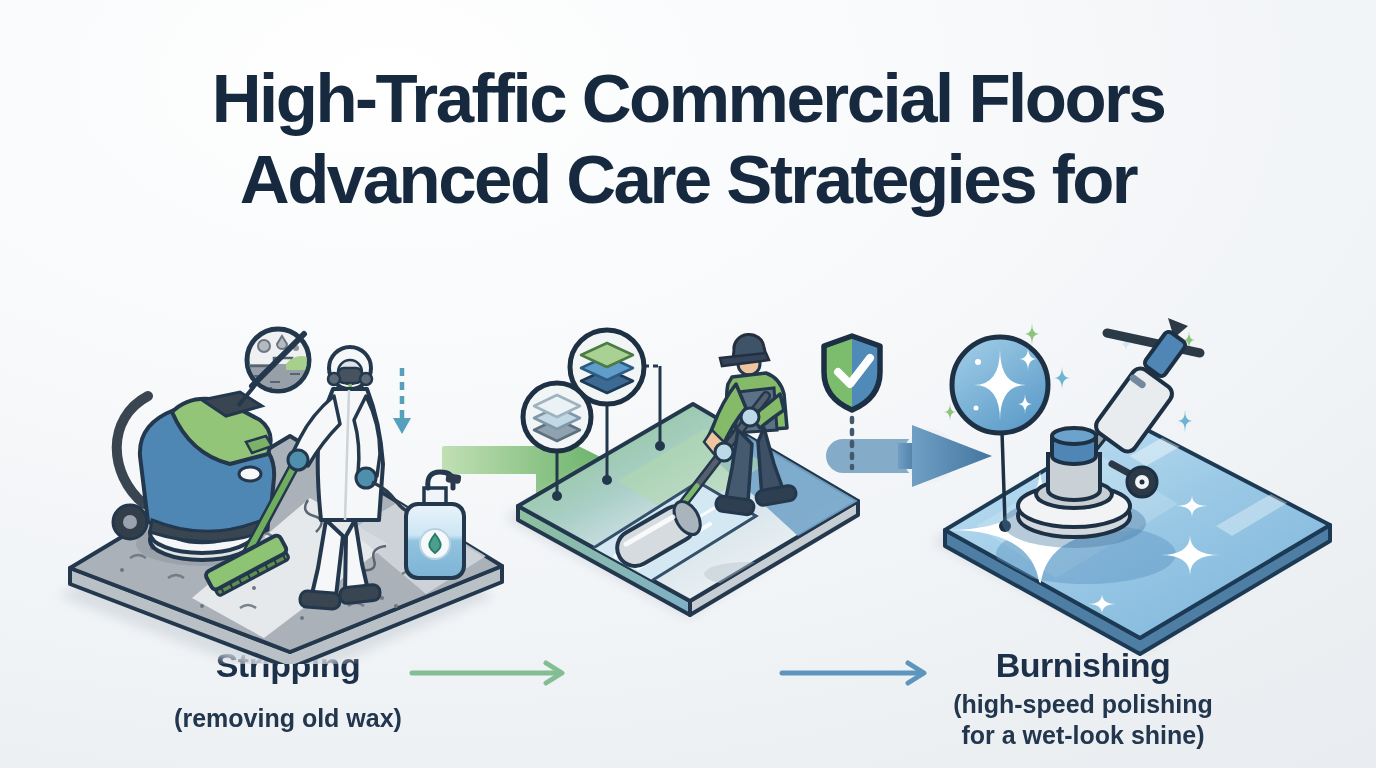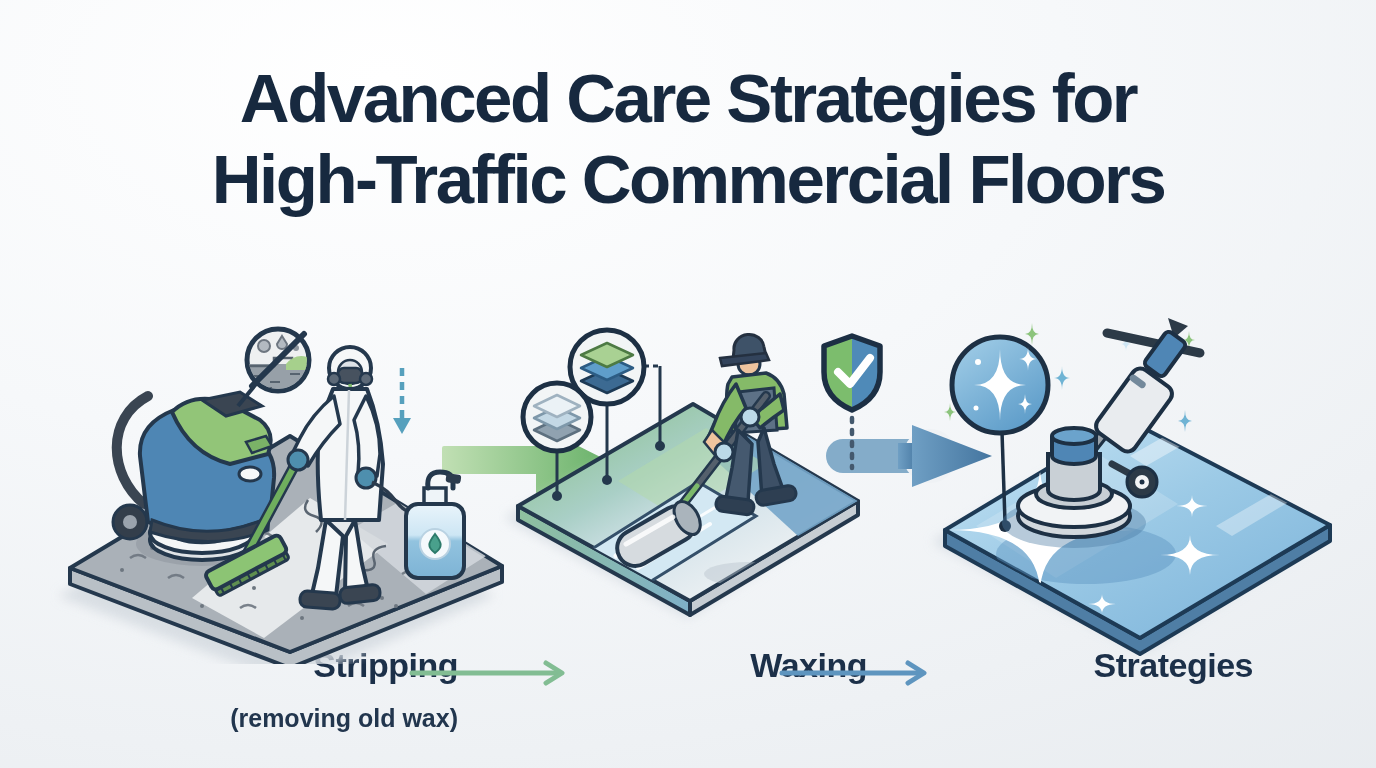--- a/index.html
+++ b/index.html
@@ -9,33 +9,33 @@
     font-family:"Liberation Sans","DejaVu Sans",sans-serif;
   }
   .title{
     position:absolute;top:58px;left:0;width:100%;text-align:center;
     font-size:69px;font-weight:700;letter-spacing:-2.5px;line-height:81px;
     color:var(--title-text,#17293f);
   }
   .panel,.flow-arrow,.label-arrow{position:absolute;}
   .flow-arrow{z-index:1;} .panel{z-index:2;}
   svg{display:block;}
-  .step{position:absolute;text-align:right;color:var(--label-text,#1c3049);}
+  .step{position:absolute;text-align:center;color:var(--label-text,#1c3049);}
   .step-name{font-size:34px;font-weight:800;letter-spacing:-0.5px;line-height:40px;}
   .step-sub{font-size:25px;font-weight:600;line-height:31px;margin-top:18px;color:#22364e;}
   .step-sub.narrow{max-width:282px;margin:4px auto 0;}
 </style>
 </head>
 <body>
 
 <div class="canvas">
 
   <header class="title">
+    <div>High-Traffic Commercial Floors</div>
     <div>Advanced Care Strategies for</div>
-    <div>High-Traffic Commercial Floors</div>
   </header>
 
   <div class="panel" style="left:50px;top:306px;width:460px;height:358px;">
     <svg viewBox="0 0 460 358" width="460" height="358">
       <defs>
         <filter id="blurP1" x="-30%" y="-30%" width="160%" height="160%">
             <feGaussianBlur stdDeviation="6"></feGaussianBlur>
           </filter>
         <linearGradient id="bottleP1" x1="0" y1="0" x2="0" y2="1">
           <stop offset="0" stop-color="#e9f4fb"></stop>
@@ -385,28 +385,28 @@
     </div>
 
     <div class="label-arrow" style="left:408px;top:660px;">
       <svg viewBox="0 0 168 26" width="168" height="26">
         <line x1="4" y1="13" x2="148" y2="13" stroke="var(--step-green,#82bd93)" stroke-width="5" stroke-linecap="round"></line>
         <polyline points="138,3 154,13 138,23" fill="none" stroke="var(--step-green,#82bd93)" stroke-width="5" stroke-linecap="round" stroke-linejoin="round"></polyline>
       </svg>
     </div>
 
     <div class="step" style="left:507px;top:645px;width:360px;">
-      <div class="step-name">Waxing</div>
     </div>
 
     <div class="label-arrow" style="left:778px;top:660px;">
       <svg viewBox="0 0 160 26" width="160" height="26">
         <line x1="4" y1="13" x2="140" y2="13" stroke="var(--step-blue,#5e95bf)" stroke-width="5" stroke-linecap="round"></line>
         <polyline points="130,3 146,13 130,23" fill="none" stroke="var(--step-blue,#5e95bf)" stroke-width="5" stroke-linecap="round" stroke-linejoin="round"></polyline>
       </svg>
     </div>
 
     <div class="step" style="left:913px;top:645px;width:340px;">
-      <div class="step-name">Strategies</div>
+      <div class="step-name">Burnishing</div>
+      <div class="step-sub narrow">(high-speed polishing for a wet-look shine)</div>
     </div>
   </footer>
 
 </div>
 
 </body></html>

